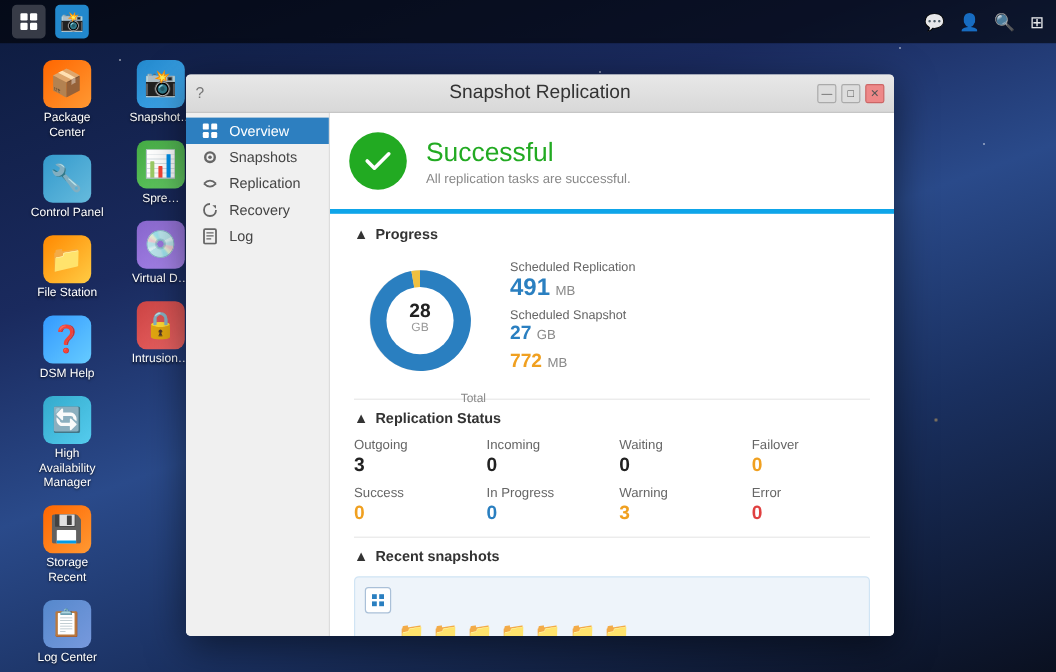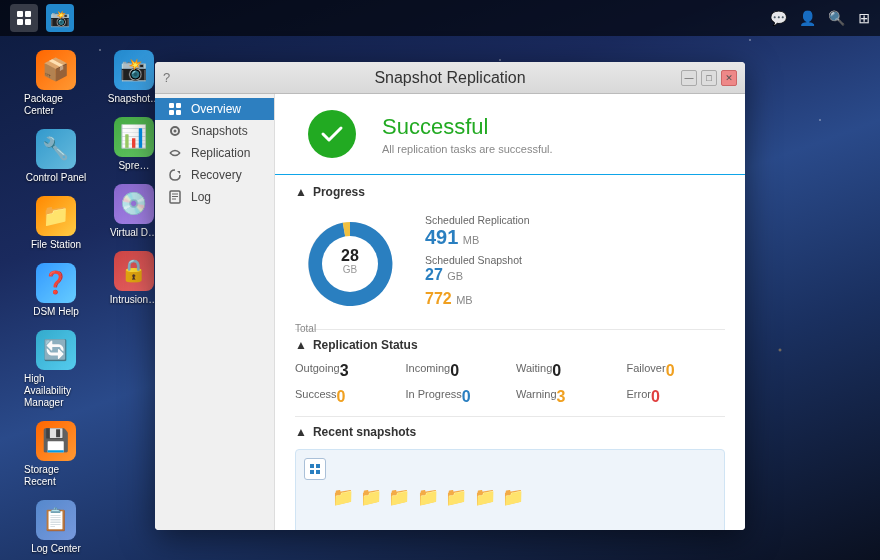--- a/index.html
+++ b/index.html
@@ -130,21 +130,21 @@
       display: flex;
       align-items: center;
       justify-content: center;
       font-size: 20px;
       margin-bottom: 3px;
     }
 
     .desktop-icon-label {
       color: white;
       font-size: 10px;
-      text-align: left;
+      text-align: center;
       text-shadow: 0 1px 2px rgba(0,0,0,0.8);
       line-height: 1.2;
     }
 
     
     .app-window {
       position: absolute;
       top: 62px;
       left: 155px;
       width: 590px;
@@ -250,23 +250,23 @@
       flex: 1;
       background: white;
       overflow-y: auto;
       padding: 0;
     }
 
     
     .status-bar {
       display: flex;
       align-items: center;
-      gap: 26px;
-      padding: 16px 33px;
-      border-bottom: 1px solid #0ea5e9;
+      gap: 16px;
+      padding: 16px 16px;
+      border-bottom: 4px solid #0ea5e9;
     }
 
     .status-icon {
       width: 48px;
       height: 48px;
       background: #22aa22;
       border-radius: 50%;
       display: flex;
       align-items: center;
       justify-content: center;
@@ -362,20 +362,21 @@
 
     
     .replication-grid {
       display: grid;
       grid-template-columns: repeat(4, 1fr);
       gap: 8px 12px;
     }
 
     .rep-stat {
       display: flex;
+      flex-direction: column;
     }
 
     .rep-stat .stat-label {
       font-size: 11px;
       color: #666;
       margin-bottom: 2px;
     }
 
     .rep-stat .stat-value {
       font-size: 16px;
@@ -654,21 +655,21 @@
                 <circle cx="55" cy="55" r="42" fill="#e0e0e0"></circle>
 
                 <path d="M55,55 L55,13 A42,42 0 1,1 47.8,13.7 Z" fill="#2a7fc0"></path>
 
                 <path d="M55,55 L47.8,13.7 A42,42 0 0,1 55,13 Z" fill="#f0c040"></path>
 
                 <circle cx="55" cy="55" r="28" fill="white"></circle>
                 <text x="55" y="52" text-anchor="middle" font-size="16" font-weight="700" fill="#222">28</text>
                 <text x="55" y="64" text-anchor="middle" font-size="10" fill="#999">GB</text>
               </svg>
-              <div style="text-align:left;font-size:10px;color:#888;margin-top:0px;">
+              <div style="text-align:right;font-size:10px;color:#888;margin-top:0px;">
                 <span>Total</span>
               </div>
             </div>
 
             <div class="summary-legend">
               <div class="legend-item">
                 <div class="label">Scheduled Replication</div>
                 <div class="value">
                   <span style="font-size:20px;font-weight:700;color:#2a7fc0;">491</span>
                   <span style="font-size:11px;color:#888;font-weight:normal;">MB</span>

